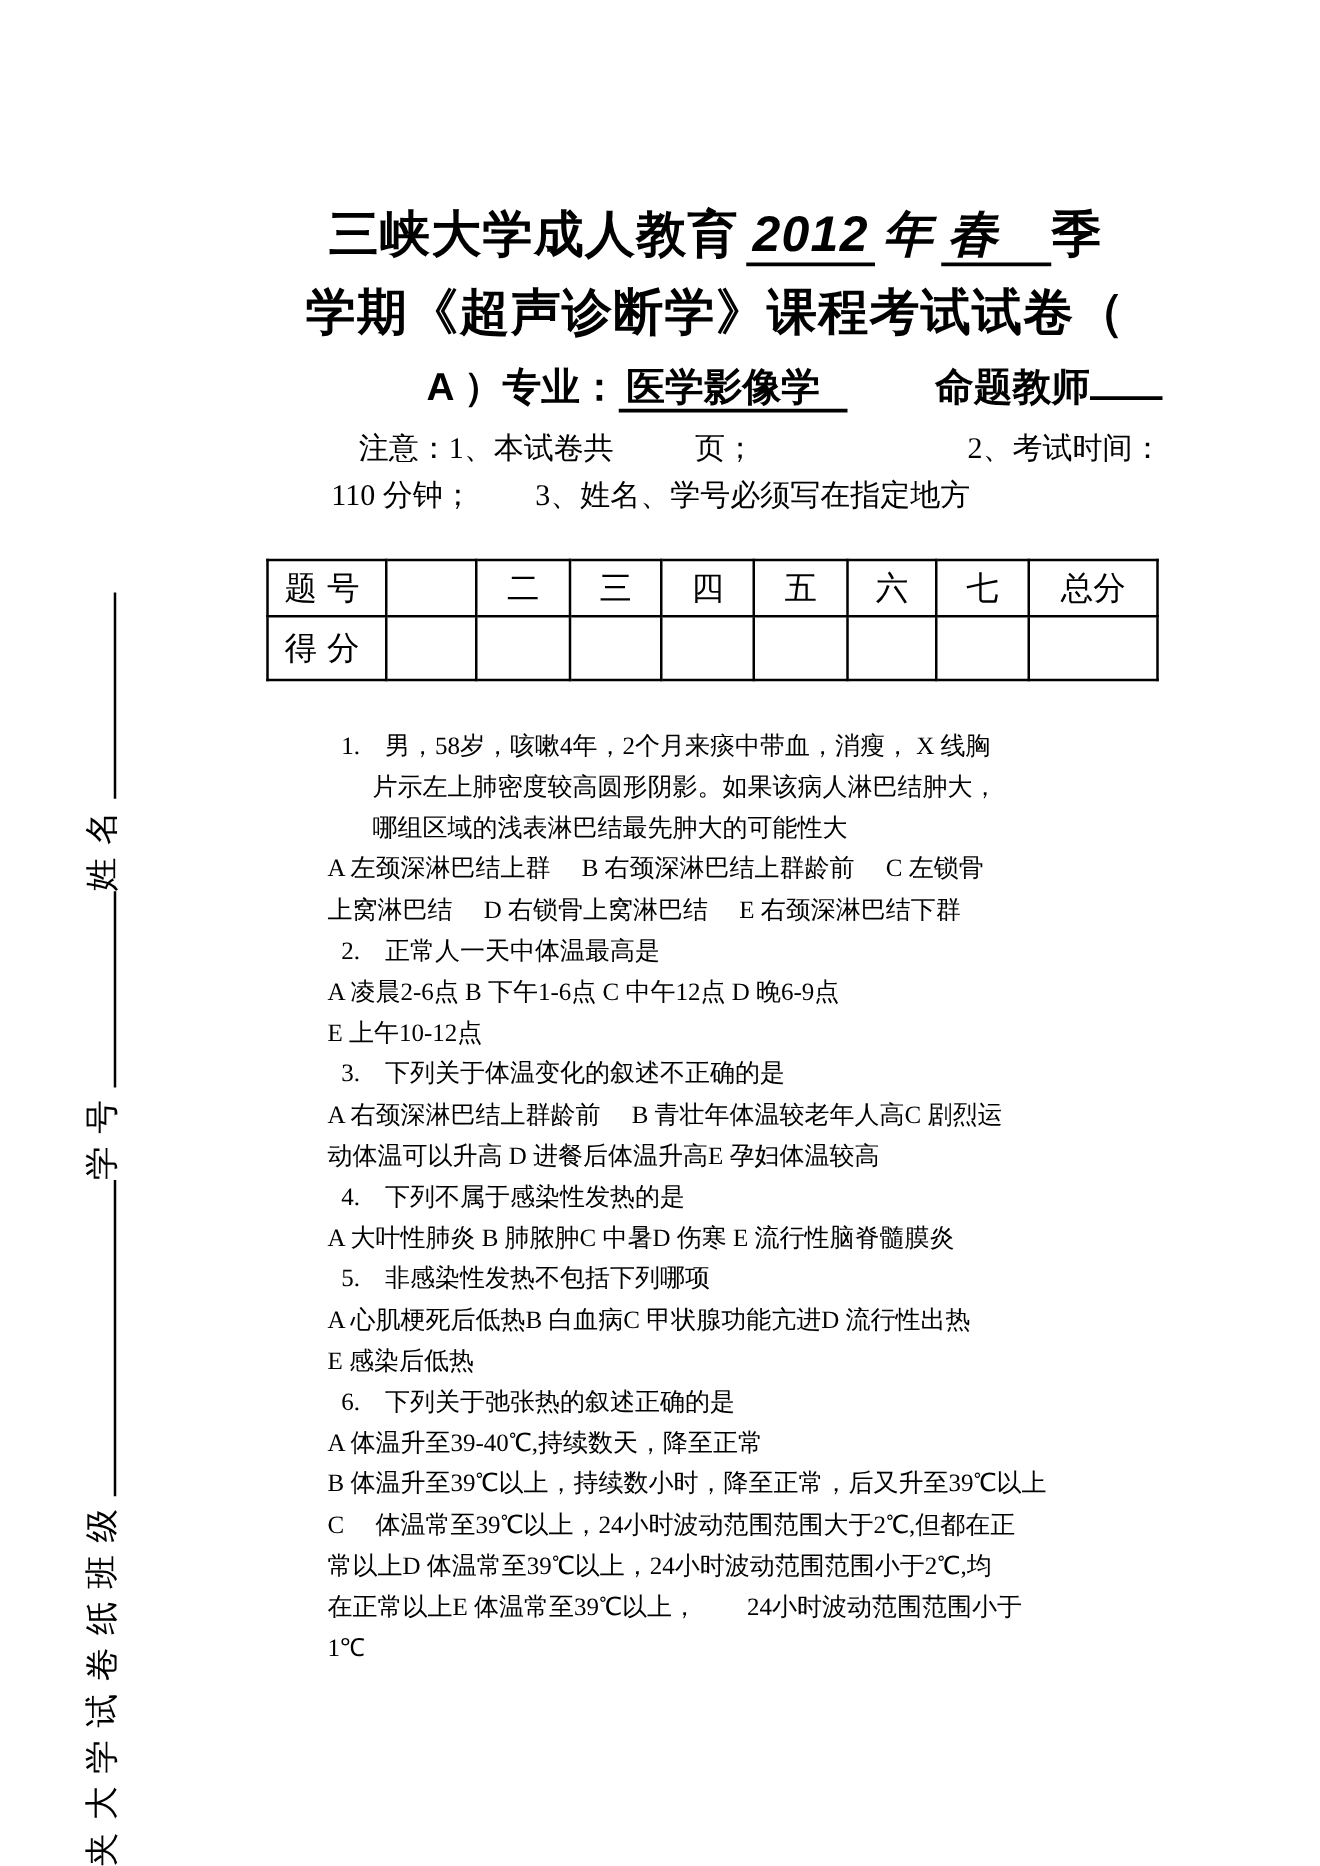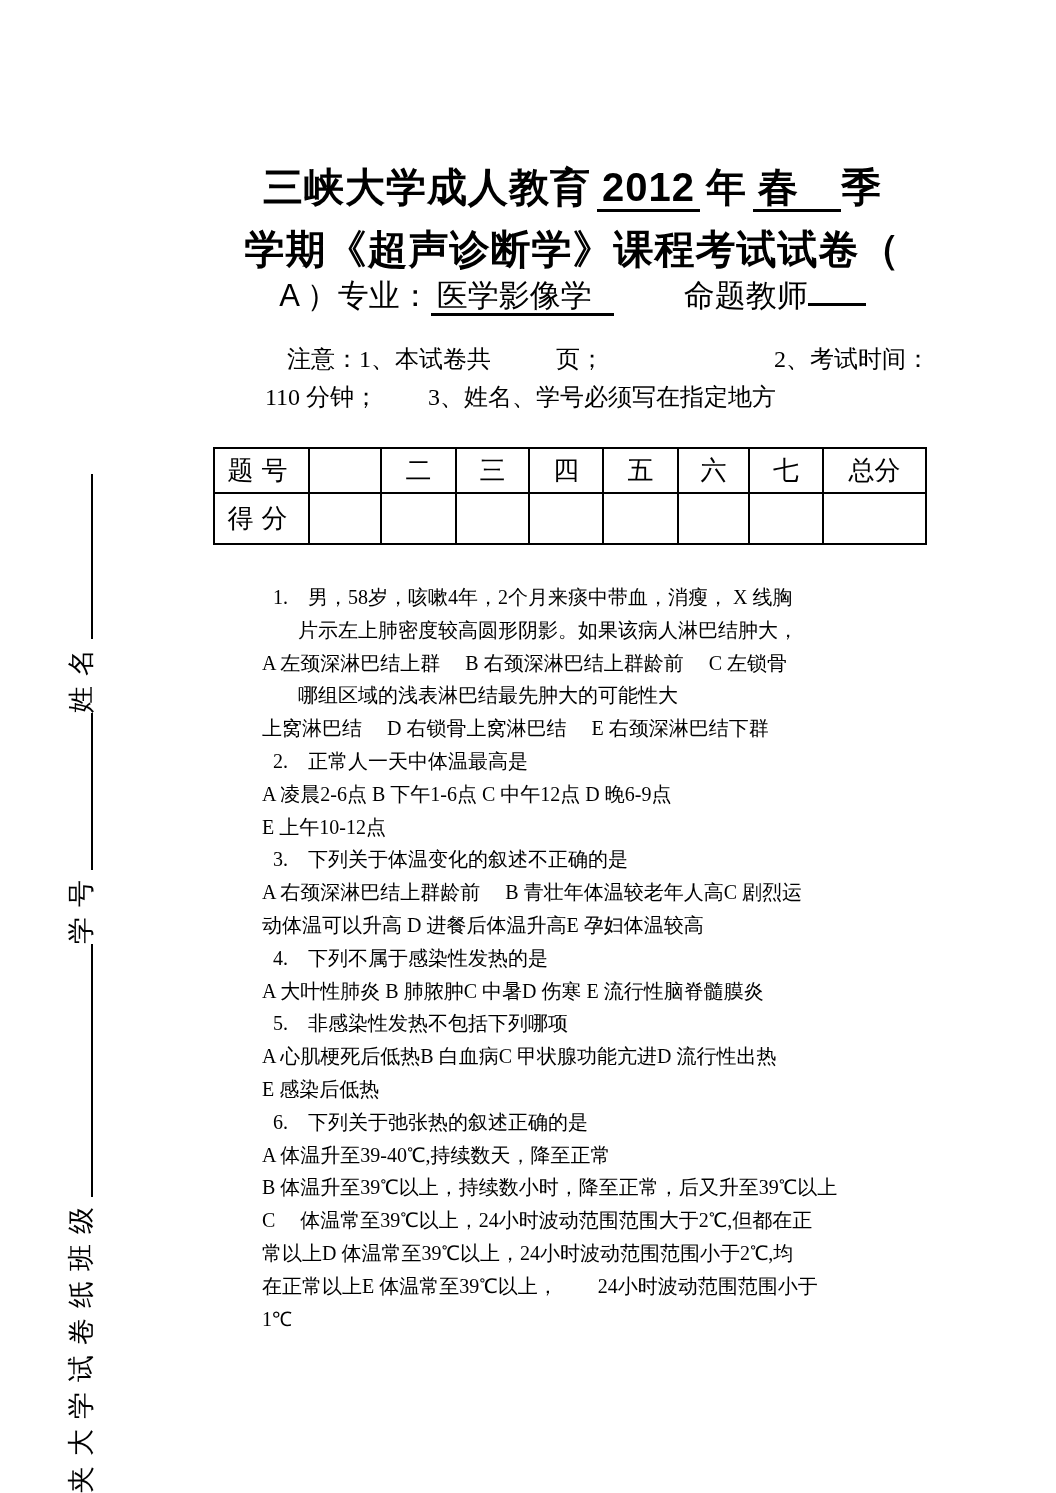--- a/index.html
+++ b/index.html
@@ -28,25 +28,25 @@
   
   .title1, .title2 {
     position:absolute; left:215px; width:715px;
     text-align:center; font-family:"Liberation Sans", sans-serif;
     font-weight:bold; font-size:40px; letter-spacing:1px; white-space:nowrap;
   }
   .title1 { top:160px; }
   .title2 { top:222px; }
   .u { border-bottom:3px solid #000; padding:0 5px; }
   .season { padding-right:42px; }
-  .t-gap { margin-left:6px; }
+  .t-gap { margin-left:6px;font-style:italic; }
   .subtitle {
-    position:absolute; left:215px; top:272px; width:715px;
-    text-align:center; font-family:"Liberation Sans", sans-serif;
-    font-weight:normal; font-size:31px; white-space:nowrap;
+    position:absolute; left:215px; top:286px; width:715px;
+    text-align:right; font-family:"Liberation Sans", sans-serif;
+    font-weight:bold; font-size:31px; white-space:nowrap;
   }
   .major { padding:0 22px 0 6px; }
   .gap70 { display:inline-block; width:70px; }
   .blank-u { display:inline-block; width:58px; border-bottom:3px solid #000; height:1em; vertical-align:baseline; }
 
   
   .notice {
     position:absolute; left:265px; top:340px; width:650px;
     font-size:24px; line-height:38px; white-space:nowrap;
   }
@@ -138,22 +138,22 @@
       <td></td>
       <td></td>
       <td></td>
     </tr>
   </tbody>
     </table>
 
   <div class="qs">
     <div class="ln q">1.　男，58岁，咳嗽4年，2个月来痰中带血，消瘦， X 线胸</div>
     <div class="ln w">片示左上肺密度较高圆形阴影。如果该病人淋巴结肿大，</div>
+    <div class="ln w">哪组区域的浅表淋巴结最先肿大的可能性大</div>
     <div class="ln">A 左颈深淋巴结上群　 B 右颈深淋巴结上群龄前　 C 左锁骨</div>
-    <div class="ln w">哪组区域的浅表淋巴结最先肿大的可能性大</div>
     <div class="ln">上窝淋巴结　 D 右锁骨上窝淋巴结　 E 右颈深淋巴结下群</div>
     <div class="ln q">2.　正常人一天中体温最高是</div>
     <div class="ln">A 凌晨2-6点 B 下午1-6点 C 中午12点 D 晚6-9点</div>
     <div class="ln">E 上午10-12点</div>
     <div class="ln q">3.　下列关于体温变化的叙述不正确的是</div>
     <div class="ln">A 右颈深淋巴结上群龄前　 B 青壮年体温较老年人高C 剧烈运</div>
     <div class="ln">动体温可以升高 D 进餐后体温升高E 孕妇体温较高</div>
     <div class="ln q">4.　下列不属于感染性发热的是</div>
     <div class="ln">A 大叶性肺炎 B 肺脓肿C 中暑D 伤寒 E 流行性脑脊髓膜炎</div>
     <div class="ln q">5.　非感染性发热不包括下列哪项</div>

